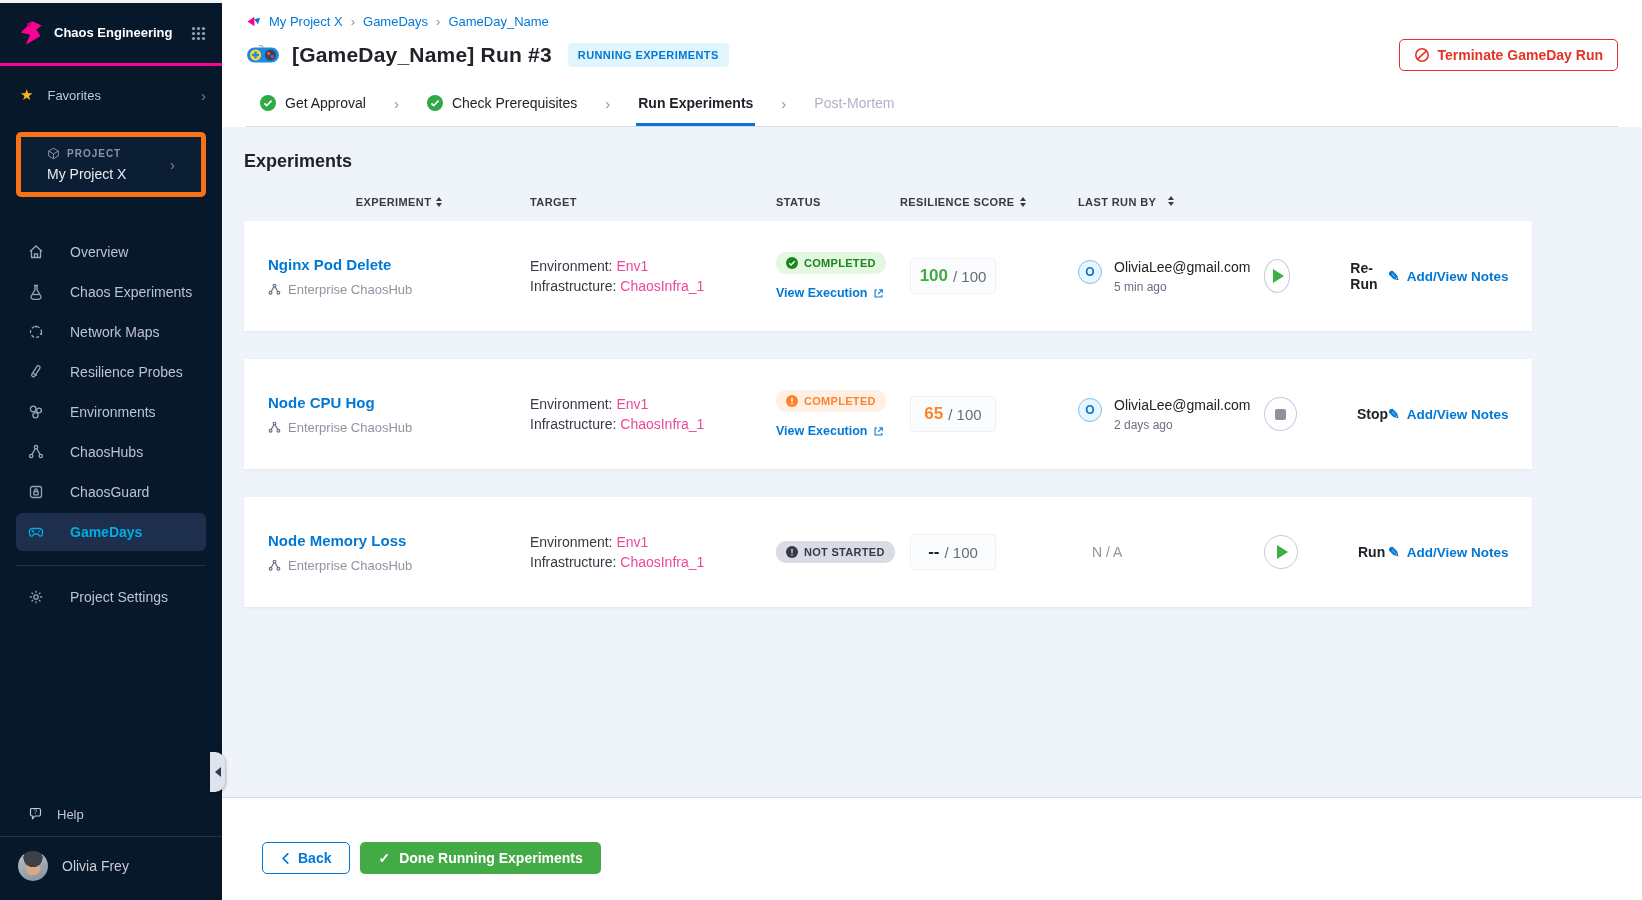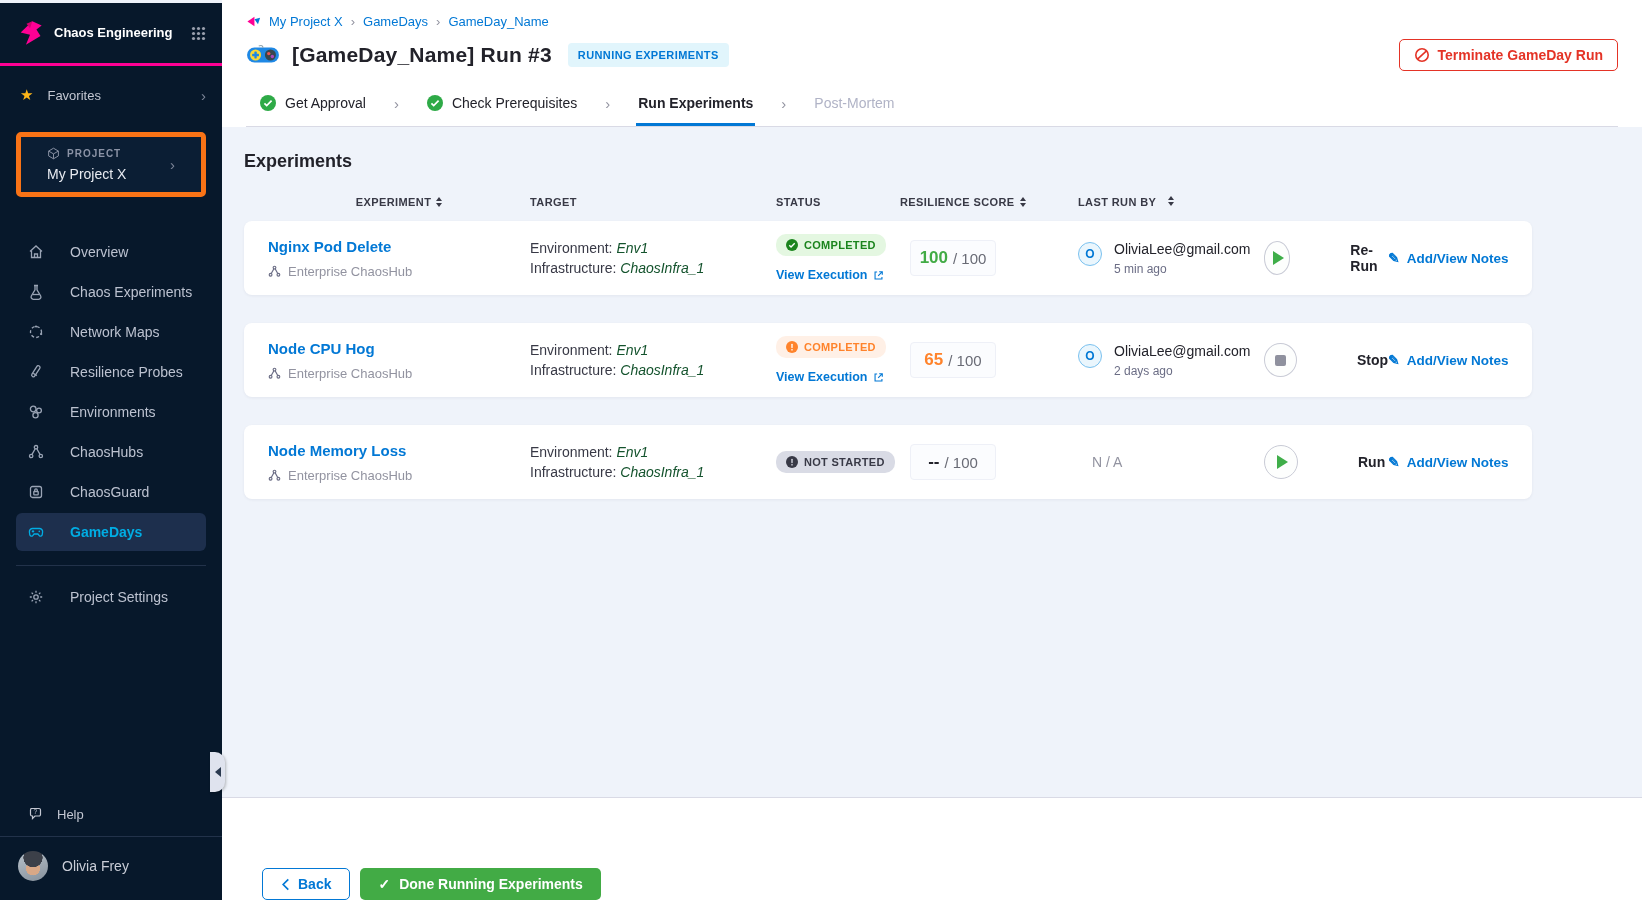--- a/index.html
+++ b/index.html
@@ -60,27 +60,27 @@
   .content-heading { font-size:18px; font-weight:bold; color:#22222a; margin-bottom:24px; }
 
   .tgrid { display:grid; grid-template-columns:286px 224px 146px 168px 196px 124px 1fr; width:1288px; align-items:center; }
   .thead { margin-bottom:13px; }
   .th { font-size:11px; font-weight:bold; color:#383946; letter-spacing:.4px; display:flex; align-items:center; gap:5px; }
   .th.c-name { padding-left:24px; } .th.c-status { padding-left:22px; } .th.c-runby { padding-left:10px; }
   .sort { display:inline-flex; flex-direction:column; gap:2px; cursor:pointer; }
   .sort i { width:0; height:0; border-left:3.5px solid transparent; border-right:3.5px solid transparent; display:block; }
   .sort .up { border-bottom:4px solid #383946; } .sort .dn { border-top:4px solid #383946; }
 
-  .card { background:#fff; border-radius:8px; height:74px; margin-bottom:28px; box-shadow:0 1px 3px rgba(40,41,61,.06); cursor:pointer; }
+  .card { background:#fff; border-radius:0; height:110px; margin-bottom:28px; box-shadow:0 1px 3px rgba(40,41,61,.06); cursor:pointer; }
   .c-name .exp-name { font-size:15px; font-weight:bold; color:#0278d5; cursor:pointer; }
   .c-name { padding-left:24px;justify-content:center; }
   .hub-line { display:flex; align-items:center; gap:7px; margin-top:9px; color:#9293a0; font-size:13px; }
   .hub-line svg { color:#6b6d85; }
   .t-line { font-size:14px; color:#383946; line-height:1.45; }
-  .t-line .t-val { color:#14532d;font-style:italic; }
+  .t-line .t-val { color:#ec4899; }
   .c-status { padding-left:22px; }
   .badge { display:inline-flex; align-items:center; gap:6px; font-size:11px; font-weight:bold; letter-spacing:.3px; padding:5px 10px; border-radius:10px; }
   .badge.success { background:#e4f7e1; color:#1b841d; }
   .badge.warn { background:#fff0e6; color:#ff832b; }
   .badge.neutral { background:#d9dbe5; color:#383946; }
   .view-exec { display:flex; align-items:center; gap:6px; color:#0278d5; font-size:12.5px; font-weight:bold; margin-top:12px; cursor:pointer; }
   .score-box { width:86px; height:36px; margin-left:10px; background:#fbfcfe; border:1px solid #eef0f7; border-radius:4px; display:flex; align-items:center; justify-content:center; gap:5px; }
   .score-val { font-size:17px; font-weight:bold; }
   .score-val.green { color:#42ab45; } .score-val.orange { color:#ff832b; } .score-val.dark { color:#22222a; }
   .score-max { font-size:15px; color:#696b75; }
@@ -90,21 +90,21 @@
   .runby-time { font-size:12px; color:#6b6d85; margin-top:5px; }
   .runby-na { font-size:14px; color:#9293a0; padding-left:14px; }
   .c-action { display:flex; align-items:center; gap:12px; }
   .action-circle { width:34px; height:34px; border-radius:50%; border:1px solid #c9cbd6; background:#fdfefd; display:flex; align-items:center; justify-content:center; cursor:pointer; }
   .play-tri { width:0; height:0; border-top:7px solid transparent; border-bottom:7px solid transparent; border-left:11px solid #3fae49; margin-left:3px; }
   .stop-sq { width:11px; height:11px; background:#8f919e; border-radius:2px; }
   .action-label { font-size:14px; font-weight:bold; color:#22222a; cursor:pointer;padding-left:48px; }
   .c-notes { display:flex; align-items:center; gap:7px; color:#0278d5; font-size:13.5px; font-weight:bold; cursor:pointer; }
   .pencil { font-size:14px; }
 
-  .footer { background:#fff; border-top:1px solid #d9dae5; height:103px; padding:18px 0 0 40px; display:flex; align-items:flex-end; gap:10px; }
+  .footer { background:#fff; border-top:1px solid #d9dae5; height:103px; padding:18px 0 0 40px; display:flex; align-items:center; gap:10px; }
   .back-btn { display:flex; align-items:center; gap:8px; border:1px solid #0278d5; color:#0278d5; background:#fff; font-weight:bold; font-size:14px; padding:7px 18px; border-radius:5px; cursor:pointer; font-family:inherit; }
   .done-btn { display:flex; align-items:center; gap:9px; border:none; color:#fff; background:#42ab45; font-weight:bold; font-size:14px; padding:8px 18px; border-radius:5px; cursor:pointer; font-family:inherit; }
   .done-check { font-size:14px; }
 </style>
 </head>
 <body>
 
 <nav class="sidebar">
   <div class="sb-header">
     <svg class="brand-logo" viewBox="0 0 24 24">

